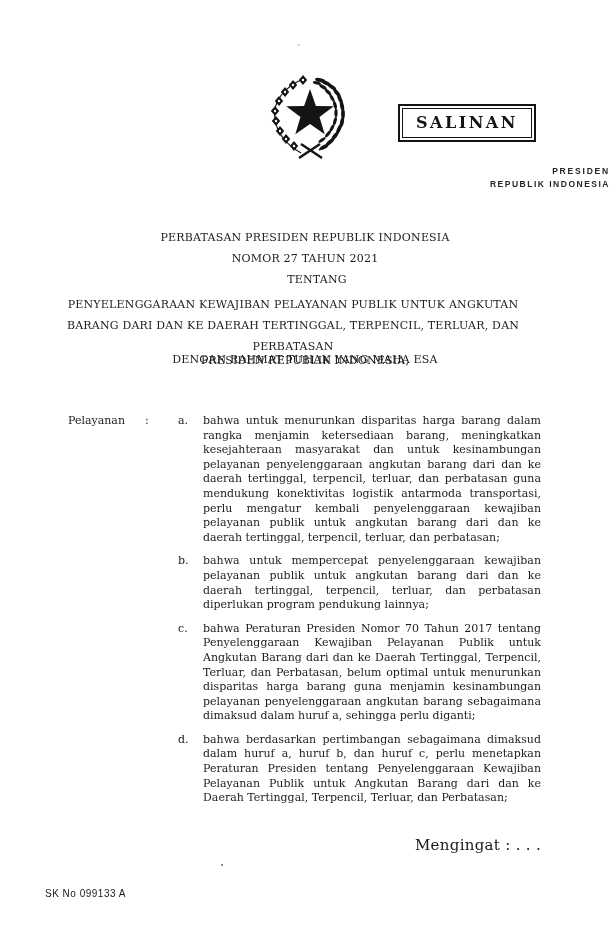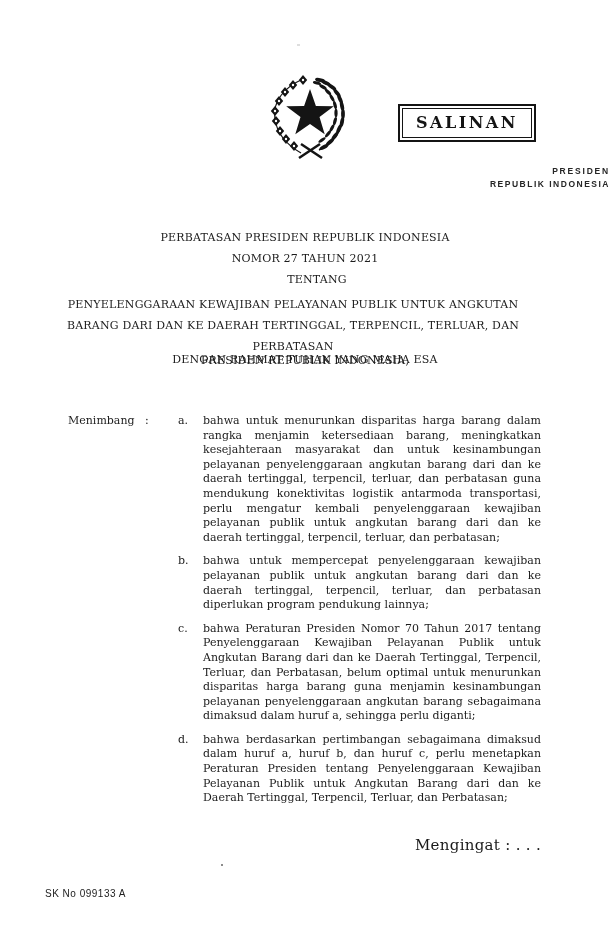--- a/index.html
+++ b/index.html
@@ -168,21 +168,21 @@
 
   <div class="tline t1">PERBATASAN PRESIDEN REPUBLIK INDONESIA</div>
   <div class="tline t2">NOMOR 27 TAHUN 2021</div>
   <div class="tline t3">TENTANG</div>
   <div class="subject">PENYELENGGARAAN KEWAJIBAN PELAYANAN PUBLIK UNTUK ANGKUTAN BARANG DARI DAN KE DAERAH TERTINGGAL, TERPENCIL, TERLUAR, DAN PERBATASAN</div>
   <div class="tline rahmat">DENGAN RAHMAT TUHAN YANG MAHA ESA</div>
   <div class="tline authority">PRESIDEN REPUBLIK INDONESIA,</div>
 
   <div class="menimbang">
     <div class="m-row">
-      <div class="m-label">Menimbang</div>
+      <div class="m-label">Pelayanan</div>
       <div class="m-colon">:</div>
       <div class="m-items">
         <div class="m-item">
           <div class="m-letter">a.</div>
           <div class="m-text">bahwa untuk menurunkan disparitas harga barang dalam rangka menjamin ketersediaan barang, meningkatkan kesejahteraan masyarakat dan untuk kesinambungan pelayanan penyelenggaraan angkutan barang dari dan ke daerah tertinggal, terpencil, terluar, dan perbatasan guna mendukung konektivitas logistik antarmoda transportasi, perlu mengatur kembali penyelenggaraan kewajiban pelayanan publik untuk angkutan barang dari dan ke daerah tertinggal, terpencil, terluar, dan perbatasan;</div>
         </div>
         <div class="m-item">
           <div class="m-letter">b.</div>
           <div class="m-text">bahwa untuk mempercepat penyelenggaraan kewajiban pelayanan publik untuk angkutan barang dari dan ke daerah tertinggal, terpencil, terluar, dan perbatasan diperlukan program pendukung lainnya;</div>
         </div>

